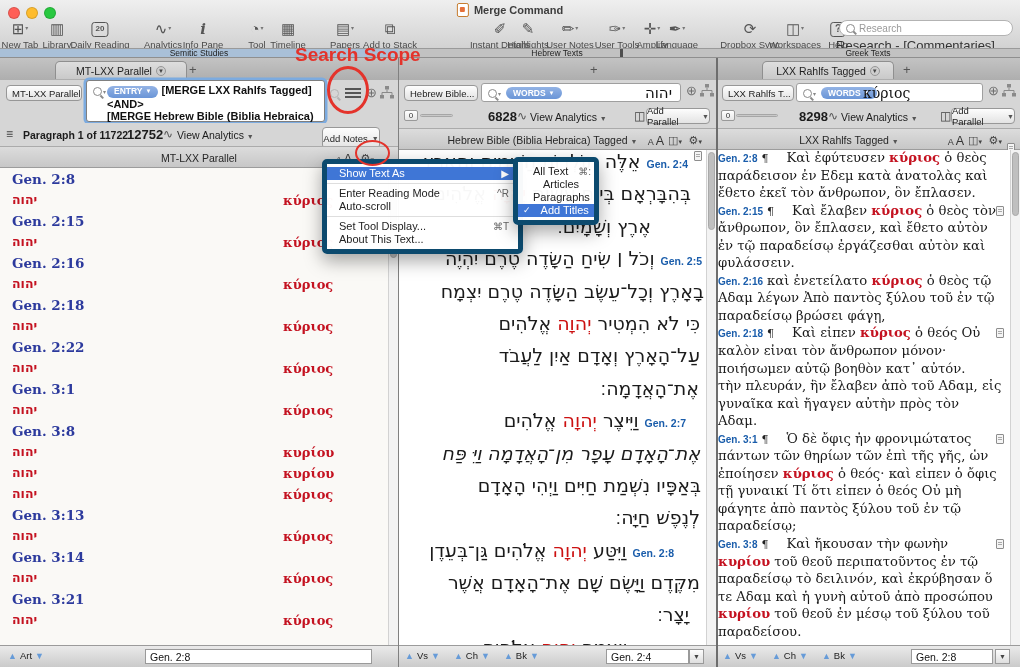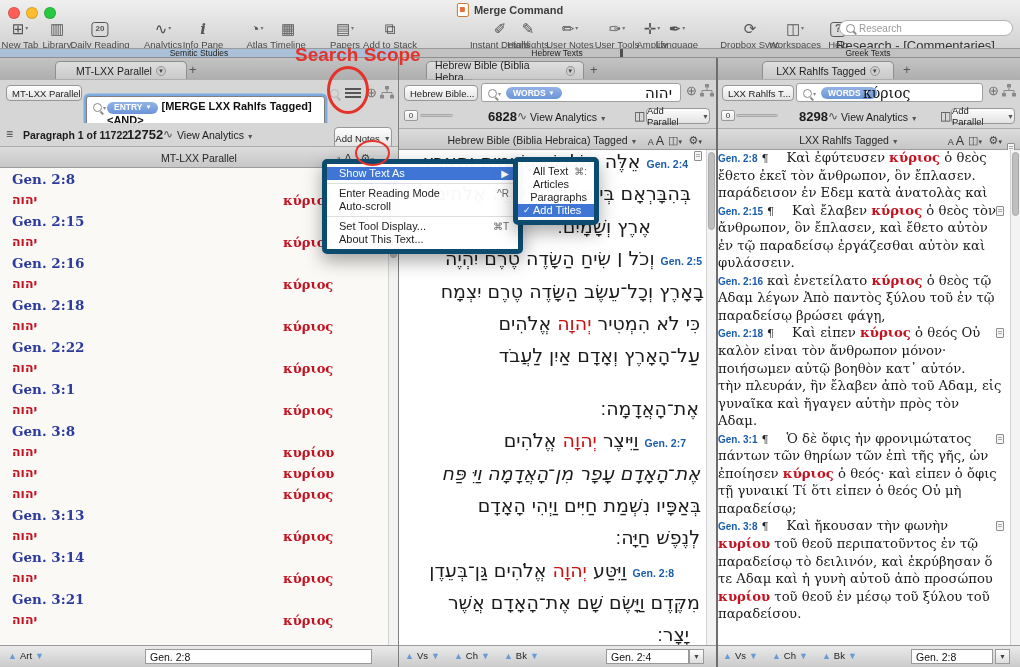--- a/index.html
+++ b/index.html
@@ -110,21 +110,21 @@
   
   .menu{position:absolute;background:rgba(255,255,255,.97);border:5px solid #0c4a6e;border-radius:5px;
         box-shadow:0 7px 18px rgba(0,0,0,.35);padding:3px 0;z-index:40;}
   .mitem{height:13px;line-height:13px;font-size:11px;color:#222;display:flex;align-items:center;
          padding:0 9px 0 12px;justify-content:space-between;gap:8px;white-space:nowrap;}
   .mitem .rt{color:#666;font-size:10px;}
   .mitem.hilite{background:#3f76d6;color:#fff;}
   .mitem.hilite .rt{color:#fff;}
   .msep{height:1px;background:#dedede;margin:3px 0;}
   .m2item{height:13px;line-height:13px;font-size:11px;color:#222;display:flex;align-items:center;
-          padding:0 7px 0 5px;gap:0;white-space:nowrap;}
+          padding:0 7px 0 5px;gap:10px;white-space:nowrap;}
   .m2item .ck{width:10px;font-size:9px;}
   .m2item .lb{flex:1;}
   .m2item .rt{color:#666;font-size:10px;}
   .m2item.hilite{background:#3f76d6;color:#fff;}
   
   .ann{position:absolute;z-index:50;}
   #ann-label{left:295px;top:44px;font-size:19px;font-weight:bold;color:#e4332b;white-space:nowrap;}
   .redcirc{border:3px solid #e4332b;border-radius:50%;background:transparent;box-sizing:border-box;}
   #circ1{left:327px;top:66px;width:42px;height:48px;}
   #circ2{left:355px;top:140px;width:35px;height:26px;border-width:2.5px;}
@@ -174,21 +174,21 @@
           <div class="ticon">
             <span class="iinfo">i</span>
           </div>
           <div class="tlabel">Info Pane</div>
         </div>
         <div class="titem" style="left: 257px;">
           <div class="ticon">
             <span>◔</span>
             <span class="tcaret">▾</span>
           </div>
-          <div class="tlabel">Atlas</div>
+          <div class="tlabel">Tool</div>
         </div>
         <div class="titem" style="left: 288px;">
           <div class="ticon">
             <span>▦</span>
           </div>
           <div class="tlabel">Timeline</div>
         </div>
         <div class="titem" style="left: 345px;">
           <div class="ticon">
             <span>▤</span>
@@ -279,21 +279,21 @@
       <div class="tab" style="left:55px;width:132px">
         <span>MT-LXX Parallel</span>
           <span class="tabdrop">▼</span>
       </div>
       <div class="newtab" style="left:189px">+</div>
     </div>
     <div class="searchrow" style="top:22px;height:43px">
       <div class="ddbtn" style="left:6px;top:5px;width:76px">
         <span>MT-LXX Parallel</span>
       </div>
-      <div class="sbox focus" style="left:86px;top:16px;width:239px;height:42px">
+      <div class="sbox focus" style="left:86px;top:0;width:239px;height:42px">
         <span class="boxmag">
             <span class="mag"></span>
             <span style="font-size:6px;color:#888">▾</span>
           </span>
         <div class="qtext"><span class="pill" id="entry-pill"><span>ENTRY</span><span class="dc">▼</span></span> <span>[MERGE LXX Rahlfs Tagged] &lt;AND&gt;
 [MERGE Hebrew Bible (Biblia Hebraica)
 Tagged]</span></div>
       </div>
       <span class="sideico" style="left:330px;top:7px;opacity:.45"><span class="mag"></span></span>
       <span class="hamb" style="left:345px;top:8px">
@@ -310,21 +310,21 @@
             <path d="M7 3.5 V6.5 M2 9 V6.5 H12 V9" stroke="#8a8a8a" fill="none"></path>
           </svg>
       </span>
     </div>
     <div class="statsrow" style="top:65px">
       <span class="srtxt" style="left:6px;top:4px;font-size:12px;color:#444">≡</span>
       <span class="srtxt" style="left:23px;top:6px;font-weight:bold">Paragraph 1 of 11722</span>
       <span class="srtxt count" style="left:127px;top:4px">12752</span>
       <span class="srtxt" style="left:163px;top:4px;color:#555;font-size:12px">∿</span>
       <span class="srtxt" style="left:177px;top:6px"><span>View Analytics</span> <span style="font-size:7px;color:#555">▼</span></span>
-      <div class="btn" style="right:6px;top:4px;width:58px;height:22px">
+      <div class="btn" style="right:18px;top:4px;width:58px;height:22px">
         <span>Add Notes</span>
           <span style="font-size:7px;color:#555">▼</span>
       </div>
     </div>
     <div class="subheader" style="top:88px;height:22px">
       <div class="shtitle" style="top:5px">MT-LXX Parallel</div>
       <span class="aa" style="right:46px;top:5px"><span>A</span> <b>A</b></span>
       <span class="shico" style="right:24px;top:5px"><span>⚙</span><span style="font-size:7px">▾</span></span>
     </div>
     <div class="content" style="top:110px;background:#faf9f6">
@@ -417,24 +417,20 @@
         <span class="tri">▲</span>
         <span>Art</span>
         <span class="tri">▼</span>
       </div>
       <div class="bfield" style="left:145px;width:227px">Gen. 2:8</div>
     </div>
   </div>
 
   <div class="panel" id="p-mid">
     <div class="tabbar">
-      <div class="tab" style="left:27px;width:158px">
-        <span>Hebrew Bible (Biblia Hebra...</span>
-          <span class="tabdrop">▼</span>
-      </div>
       <div class="newtab" style="left:191px">+</div>
     </div>
     <div class="searchrow" style="top:22px;height:25px">
       <div class="ddbtn" style="left:5px;top:5px;width:74px">
         <span>Hebrew Bible...</span>
           <span class="dc">▼</span>
       </div>
       <div class="sbox" style="left:82px;top:3px;width:200px;height:19px">
         <span class="boxmag" style="top:5px">
             <span class="mag"></span>
@@ -476,21 +472,21 @@
     </div>
     <div class="content" style="top:92px">
       <div id="heb-lines" style="margin-top:-4px;margin-right:10px">
           <div class="hline" style="padding-right: 2px;"><span class="noteic"></span><span class="vref">Gen. 2:4</span><span>אֵלֶּה תוֹלְדוֹת הַשָּׁמַיִם וְהָאָרֶץ</span></div>
           <div class="hline" style="padding-right: 15px;"><span>בְּהִבָּרְאָם בְּיוֹם עֲשׂוֹת </span><span class="hl">יְהוָה</span><span> אֱלֹהִים</span></div>
           <div class="hline" style="padding-right: 55px;"><span>אֶרֶץ וְשָׁמָיִם׃</span></div>
           <div class="hline" style="padding-right: 0px;"><span class="vref">Gen. 2:5</span><span>וְכֹל ׀ שִׂיחַ הַשָּׂדֶה טֶרֶם יִהְיֶה</span></div>
           <div class="hline" style="padding-right: 2px;"><span>בָאָרֶץ וְכָל־עֵשֶׂב הַשָּׂדֶה טֶרֶם יִצְמָח</span></div>
           <div class="hline" style="padding-right: 6px;"><span>כִּי לֹא הִמְטִיר </span><span class="hl">יְהוָה</span><span> אֱלֹהִים</span></div>
           <div class="hline" style="padding-right: 6px;"><span>עַל־הָאָרֶץ וְאָדָם אַיִן לַעֲבֹד</span></div>
-          <div class="hline" style="padding-right: 7px; margin-top: 20px;"><span>אֶת־הָאֲדָמָה׃</span></div>
+          <div class="hline" style="padding-right: 7px;"><span>אֶת־הָאֲדָמָה׃</span></div>
           <div class="hline" style="padding-right: 16px;"><span class="vref">Gen. 2:7</span><span>וַיִּיצֶר </span><span class="hl">יְהוָה</span><span> אֱלֹהִים</span></div>
           <div class="hline" style="padding-right: 6px; font-style: italic;"><span>אֶת־הָאָדָם עָפָר מִן־הָאֲדָמָה וַיִּ פַּח</span></div>
           <div class="hline" style="padding-right: 5px;"><span>בְּאַפָּיו נִשְׁמַת חַיִּים וַיְהִי הָאָדָם</span></div>
           <div class="hline" style="padding-right: 6px;"><span>לְנֶפֶשׁ חַיָּה׃</span></div>
           <div class="hline" style="padding-right: 28px;"><span class="vref">Gen. 2:8</span><span>וַיִּטַּע </span><span class="hl">יְהוָה</span><span> אֱלֹהִים גַּן־בְּעֵדֶן</span></div>
           <div class="hline" style="padding-right: 6px;"><span>מִקֶּדֶם וַיָּשֶׂם שָׁם אֶת־הָאָדָם אֲשֶׁר</span></div>
           <div class="hline" style="padding-right: 17px;"><span>יָצָר׃</span></div>
           <div class="hline" style="padding-right: 27px;"><span class="vref">Gen. 2:9</span><span>וַיַּצְמַח </span><span class="hl">יְהוָה</span><span> אֱלֹהִים</span></div>
         </div>
       <div class="sb">
@@ -565,39 +561,40 @@
     <div class="subheader" style="top:70px;height:22px">
       <div class="shtitle" style="top:5px;left:-40px"><span>LXX Rahlfs Tagged</span> <span style="font-size:7px;color:#555">▼</span></div>
       <span class="aa" style="right:56px;top:5px"><span>A</span> <b>A</b></span>
       <span class="shico" style="right:38px;top:5px"><span>◫</span><span style="font-size:7px">▾</span></span>
       <span class="shico" style="right:18px;top:5px"><span>⚙</span><span style="font-size:7px">▾</span></span>
       <span class="noteic" style="position:absolute;right:3px;top:14px"></span>
     </div>
     <div class="content" style="top:92px">
       <div id="grk-lines" style="margin-top:1px">
           <div class="gline"><span class="vref">Gen. 2:8</span><span class="pil">¶</span><span class="gap"></span><span>Καὶ ἐφύτευσεν </span><span class="hl">κύριος</span><span> ὁ θεὸς</span></div>
+          <div class="gline"><span>παράδεισον ἐν Εδεμ κατὰ ἀνατολὰς καὶ</span></div>
           <div class="gline"><span>ἔθετο ἐκεῖ τὸν ἄνθρωπον, ὃν ἔπλασεν.</span></div>
-          <div class="gline"><span>παράδεισον ἐν Εδεμ κατὰ ἀνατολὰς καὶ</span></div>
           <div class="gline"><span class="vref">Gen. 2:15</span><span class="pil">¶</span><span class="gap"></span><span>Καὶ ἔλαβεν </span><span class="hl">κύριος</span><span> ὁ θεὸς τὸν</span><span class="noteic gnote"></span></div>
           <div class="gline"><span>ἄνθρωπον, ὃν ἔπλασεν, καὶ ἔθετο αὐτὸν</span></div>
           <div class="gline"><span>ἐν τῷ παραδείσῳ ἐργάζεσθαι αὐτὸν καὶ</span></div>
           <div class="gline"><span>φυλάσσειν.</span></div>
           <div class="gline"><span class="vref">Gen. 2:16</span><span>καὶ ἐνετείλατο </span><span class="hl">κύριος</span><span> ὁ θεὸς τῷ</span></div>
           <div class="gline"><span>Αδαμ λέγων Ἀπὸ παντὸς ξύλου τοῦ ἐν τῷ</span></div>
           <div class="gline"><span>παραδείσῳ βρώσει φάγῃ,</span></div>
           <div class="gline"><span class="vref">Gen. 2:18</span><span class="pil">¶</span><span class="gap"></span><span>Καὶ εἶπεν </span><span class="hl">κύριος</span><span> ὁ θεός Οὐ</span><span class="noteic gnote"></span></div>
           <div class="gline"><span>καλὸν εἶναι τὸν ἄνθρωπον μόνον·</span></div>
           <div class="gline"><span>ποιήσωμεν αὐτῷ βοηθὸν κατ᾽ αὐτόν.</span></div>
           <div class="gline"><span>τὴν πλευράν, ἣν ἔλαβεν ἀπὸ τοῦ Αδαμ, εἰς</span></div>
           <div class="gline"><span>γυναῖκα καὶ ἤγαγεν αὐτὴν πρὸς τὸν</span></div>
           <div class="gline"><span>Αδαμ.</span></div>
           <div class="gline"><span class="vref">Gen. 3:1</span><span class="pil">¶</span><span class="gap"></span><span>Ὁ δὲ ὄφις ἦν φρονιμώτατος</span><span class="noteic gnote"></span></div>
           <div class="gline"><span>πάντων τῶν θηρίων τῶν ἐπὶ τῆς γῆς, ὧν</span></div>
           <div class="gline"><span>ἐποίησεν </span><span class="hl">κύριος</span><span> ὁ θεός· καὶ εἶπεν ὁ ὄφις</span></div>
           <div class="gline"><span>τῇ γυναικί Τί ὅτι εἶπεν ὁ θεός Οὐ μὴ</span></div>
+          <div class="gline"><span>φάγητε ἀπὸ παντὸς ξύλου τοῦ ἐν τῷ</span></div>
           <div class="gline"><span>παραδείσῳ;</span></div>
           <div class="gline"><span class="vref">Gen. 3:8</span><span class="pil">¶</span><span class="gap"></span><span>Καὶ ἤκουσαν τὴν φωνὴν</span><span class="noteic gnote"></span></div>
           <div class="gline"><span class="hl">κυρίου</span><span> τοῦ θεοῦ περιπατοῦντος ἐν τῷ</span></div>
           <div class="gline"><span>παραδείσῳ τὸ δειλινόν, καὶ ἐκρύβησαν ὅ</span></div>
           <div class="gline"><span>τε Αδαμ καὶ ἡ γυνὴ αὐτοῦ ἀπὸ προσώπου</span></div>
           <div class="gline"><span class="hl">κυρίου</span><span> τοῦ θεοῦ ἐν μέσῳ τοῦ ξύλου τοῦ</span></div>
           <div class="gline"><span>παραδείσου.</span></div>
         </div>
       <div class="sb">
           <div class="sbthumb" style="top:2px;height:64px"></div>

